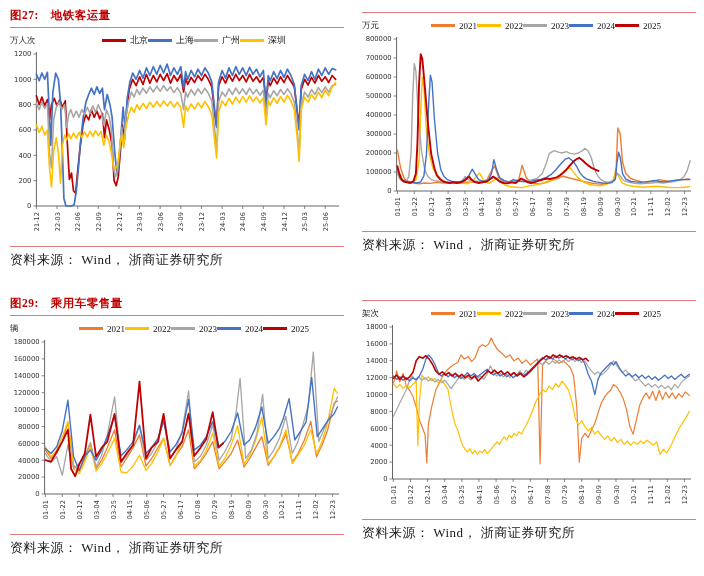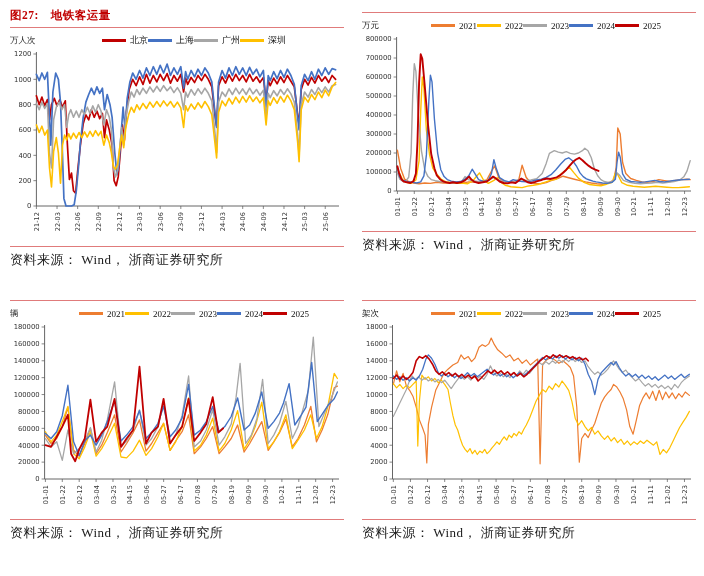--- a/index.html
+++ b/index.html
@@ -201,20 +201,23 @@
           <polyline points="35.4,139.9 37.8,146.2 41.0,148.5 44.3,147.4 46.7,144.3 49.1,120.0 50.7,63.0 52.3,30.7 53.9,38.3 56.3,82.0 59.5,118.1 62.8,137.1 66.0,143.6 69.2,146.6 73.2,147.7 77.2,148.5 81.3,148.9 85.3,149.4 90.1,150.0 94.9,149.3 99.8,148.5 103.0,143.6 106.2,146.6 111.0,147.7 115.8,148.5 120.7,148.9 125.5,148.1 129.5,145.5 131.9,144.3 135.1,146.6 139.2,147.7 144.0,148.5 148.8,148.9 153.6,147.7 158.5,146.2 163.3,147.4 168.9,147.0 174.6,145.8 180.2,140.5 184.2,130.4 187.4,120.4 192.3,117.7 196.3,119.1 200.3,120.0 204.3,118.7 208.3,120.4 212.4,121.1 216.4,120.0 220.4,117.7 222.8,115.3 226.0,117.7 229.3,124.8 232.5,136.2 235.7,142.8 238.9,146.6 242.1,148.5 245.3,149.3 248.6,148.9 251.8,147.7 255.0,139.9 257.4,142.0 261.4,147.4 267.1,149.3 272.7,150.4 278.3,150.8 284.0,150.4 289.6,150.0 295.2,149.3 300.8,150.0 306.5,149.3 312.1,148.5 317.7,147.0 321.8,143.8 325.0,138.1 328.2,127.6" fill="none" stroke="#A6A6A6" stroke-width="1.4" stroke-linejoin="round" stroke-linecap="round"></polyline>
           <polyline points="35.4,135.2 37.8,144.3 41.0,147.4 44.3,148.5 47.5,148.9 50.7,149.4 54.7,150.0 58.7,148.9 61.9,142.8 64.4,121.9 66.8,68.7 68.4,42.1 70.0,48.8 72.4,85.8 75.6,120.0 78.8,136.7 82.1,143.6 85.3,146.6 89.3,148.1 94.1,148.9 98.9,148.5 103.0,146.2 107.0,142.4 110.2,136.2 113.4,141.3 116.6,146.6 121.5,148.5 126.3,147.4 129.5,140.5 131.9,126.7 134.3,135.6 137.6,144.7 142.4,147.6 147.2,148.9 151.2,146.6 155.3,147.7 160.1,148.5 164.9,148.9 169.7,148.1 174.6,147.0 179.4,146.2 184.2,144.3 189.0,141.7 193.9,136.7 198.7,131.0 203.5,126.1 206.7,124.8 210.8,128.0 214.8,133.7 218.0,139.9 221.2,143.6 224.4,145.8 227.6,147.0 230.9,148.1 234.1,148.9 237.3,149.4 240.5,150.0 245.3,150.4 250.2,149.3 253.4,146.2 255.0,129.5 256.6,119.1 258.2,124.2 260.6,140.9 263.8,146.2 268.7,148.5 273.5,148.9 278.3,149.3 283.2,148.9 288.0,148.1 292.8,147.4 297.6,148.5 302.5,148.9 307.3,148.1 312.1,147.4 316.9,147.0 321.8,146.6 327.4,146.2" fill="none" stroke="#4472C4" stroke-width="1.4" stroke-linejoin="round" stroke-linecap="round"></polyline>
           <polyline points="35.4,133.3 37.0,139.8 39.4,146.2 41.8,148.5 45.1,149.3 48.3,150.0 51.5,148.1 53.9,140.5 55.5,108.6 57.1,49.7 58.7,21.2 60.3,25.9 62.8,53.5 66.0,91.5 69.2,121.0 72.4,135.2 74.8,142.4 78.0,146.2 81.3,148.5 84.5,149.4 87.7,150.0 90.9,149.3 94.9,150.0 98.9,149.3 103.0,147.4 107.0,143.6 109.4,146.6 112.6,148.9 116.6,150.0 120.7,149.3 124.7,148.5 127.9,146.2 131.1,143.6 134.3,145.8 137.6,148.5 141.6,150.0 145.6,150.4 149.6,149.4 153.6,150.0 156.9,147.4 159.3,145.5 162.5,147.4 165.7,149.3 168.9,150.0 172.1,149.3 175.4,148.1 178.6,147.4 181.8,146.2 185.0,145.5 188.2,146.0 191.5,145.1 194.7,144.3 197.9,142.4 201.1,139.8 204.3,136.7 207.5,132.9 210.8,129.1 214.0,126.5 217.2,124.8 220.4,127.2 223.6,130.3 226.8,132.9 230.1,135.2 233.3,136.7 236.5,137.9" fill="none" stroke="#C00000" stroke-width="1.9" stroke-linejoin="round" stroke-linecap="round"></polyline>
         </svg>
       </div>
     <div class="src-rule"></div>
     <div class="source">资料来源： Wind， 浙商证券研究所</div>
   </div>
 
   <div class="panel">
+    <div class="title-row">
+      <span class="fig">图29:</span><span>乘用车零售量</span>
+    </div>
     <div class="rule"></div>
     <div class="legend-row">
       <span class="unit">辆</span>
       <div class="legend">
           <span class="leg-item">
             <span class="leg-swatch" style="background: rgb(237, 125, 49);"></span>
             <span class="leg-lab">2021</span>
           </span>
           <span class="leg-item">
             <span class="leg-swatch" style="background: rgb(255, 192, 0);"></span>

